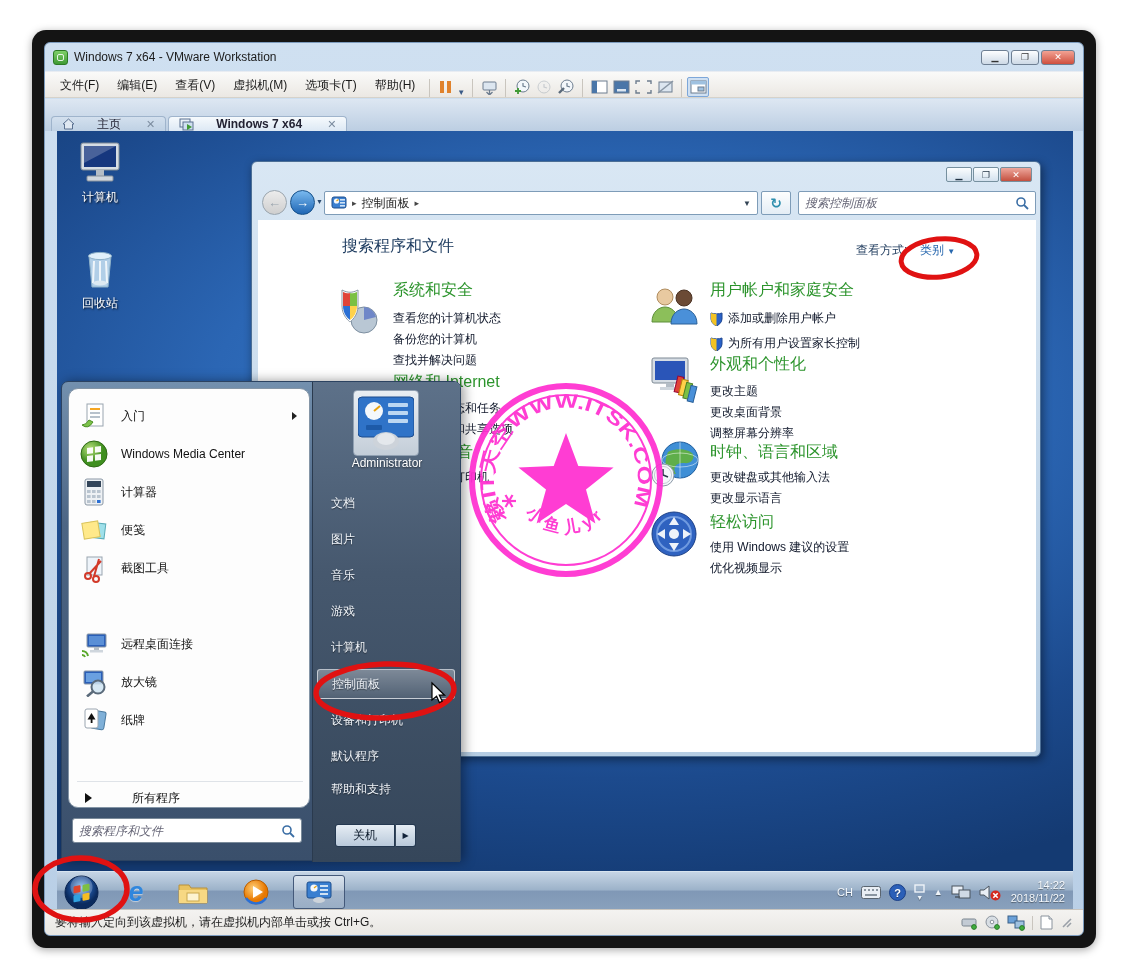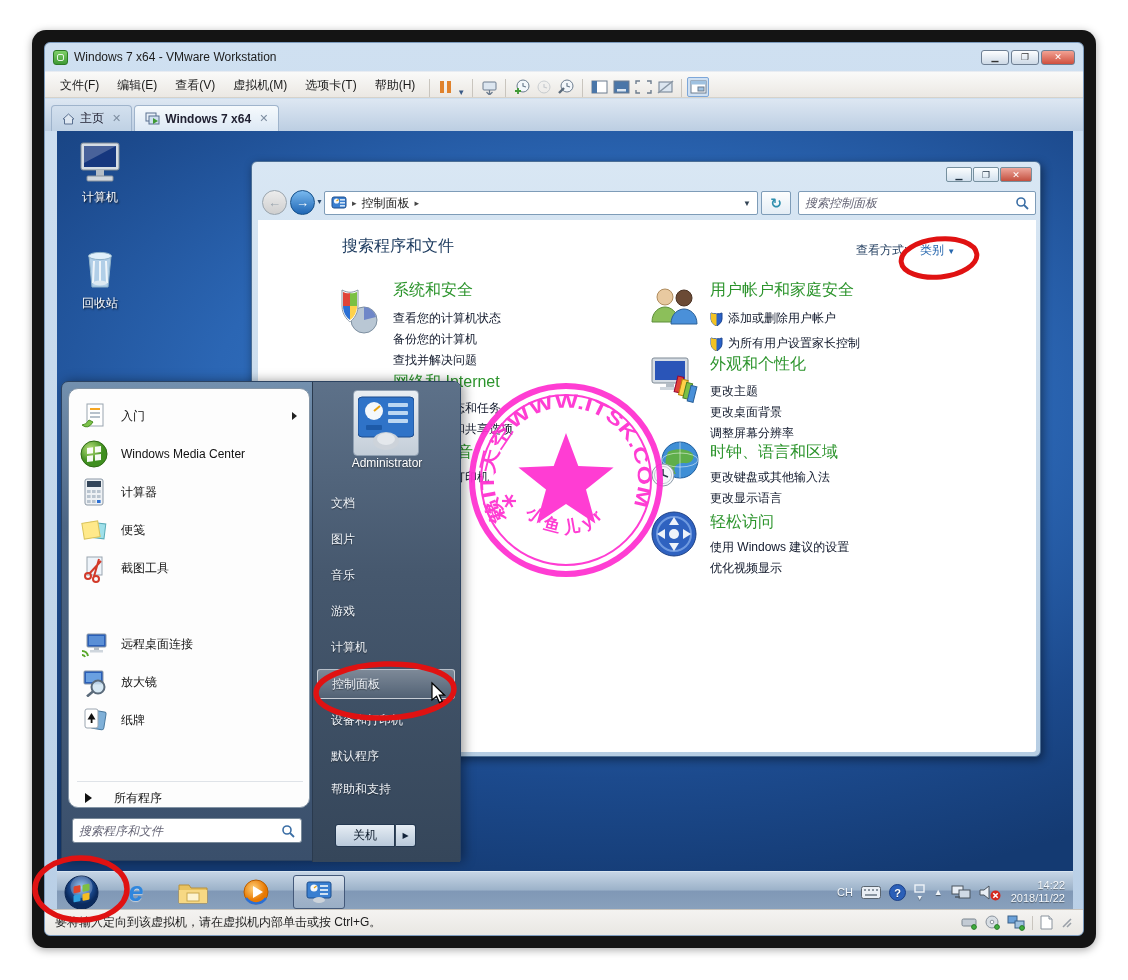--- a/index.html
+++ b/index.html
@@ -15,21 +15,21 @@
   .vmlogo{width:15px;height:15px;border-radius:3px;background:linear-gradient(#7fd06a,#3f9a34);border:1px solid #2c7a24;margin-right:6px;position:relative}
   .vmlogo:before{content:"";position:absolute;left:3px;top:3px;right:3px;bottom:3px;border:1px solid rgba(255,255,255,.85);border-radius:2px}
   .winbtns{margin-left:auto;display:flex;gap:2px}
   .wbtn{width:28px;height:15px;border:1px solid #6e7f93;border-radius:3px;background:linear-gradient(#fdfeff,#cdd9e6);display:flex;align-items:center;justify-content:center;font-size:9px;color:#333;line-height:1}
   .wbtn.close{background:linear-gradient(#f2a293,#cf4f3e);color:#fff;width:34px;font-weight:bold}
   .menubar{position:absolute;left:0;top:28px;width:100%;height:27px;background:linear-gradient(#fafaf9,#ebe8e3);border-top:1px solid #e8ecf2;border-bottom:1px solid #d6d2ca;display:flex;align-items:flex-end;padding:0 6px;font-size:12px;color:#1a1a1a}
   .mitem{padding:3px 9px;border-radius:2px}
   .tsep{width:1px;height:18px;background:#c9c5be;margin:0 5px}
   .tico{width:22px;height:20px;display:flex;align-items:center;justify-content:center}
   .tabbar{position:absolute;left:0;top:56px;width:100%;height:32px;background:linear-gradient(#dde7f2,#bccee2);display:flex;align-items:flex-end;padding:0 6px}
-  .tab{height:26px;display:flex;align-items:center;gap:5px;padding:0 10px;font-size:12px;color:#223;border:1px solid #9fb4cc;border-bottom:none;border-radius:4px 4px 0 0;background:linear-gradient(#d3e0ee,#bfd1e4);margin-right:2px}
+  .tab{height:15px;display:flex;align-items:center;gap:22px;padding:0 10px;font-size:12px;color:#223;border:1px solid #9fb4cc;border-bottom:none;border-radius:4px 4px 0 0;background:linear-gradient(#d3e0ee,#bfd1e4);margin-right:2px}
   .tab.active{background:linear-gradient(#f6fafd,#dce8f4);font-weight:bold}
   .tclose{color:#7d8da0;font-size:11px;margin-left:3px}
   #viewport{position:absolute;left:12px;top:88px;width:1016px;height:780px;overflow:hidden;
     background:radial-gradient(ellipse 900px 500px at 55% 35%, #3c82cf 0%, #2b66b4 45%, #1c4a8d 75%, #143a72 100%)}
   .statusbar{position:absolute;left:0;bottom:0;width:100%;height:26px;background:linear-gradient(#f4f3f1,#e9e7e3);border-top:1px solid #c9c5be;display:flex;align-items:center;font-size:12px;color:#1c1c1c;padding:0 10px;border-radius:0 0 5px 5px}
   .sbicons{margin-left:auto;display:flex;align-items:center;gap:6px}
   
   .dicon{position:absolute;width:74px;text-align:center;color:#fff;font-size:12px;text-shadow:1px 1px 2px rgba(0,0,0,.9)}
   
   #cpwin{position:absolute;left:194px;top:30px;width:790px;height:596px;border:1px solid #4c6f96;border-radius:6px;
@@ -450,21 +450,21 @@
                   <rect x="6" y="4" width="13" height="19" rx="2" fill="#fff" stroke="#9aa5b0"></rect>
                   <path d="M12.5 8 L8.5 14.5 L16.5 14.5 Z" fill="#111"></path>
                   <rect x="11.7" y="14" width="1.8" height="4" fill="#111"></rect>
                 </svg>
               </span>
           <span class="lbl">纸牌</span>
         </div>
         <div class="smsep"></div>
         <div class="allprog">
           <span style="margin-left:14px;width:0;height:0;border-left:7px solid #111;border-top:5px solid transparent;border-bottom:5px solid transparent"></span>
-          <span style="margin-left:22px">所有程序</span>
+          <span style="margin-left:40px">所有程序</span>
         </div>
       </div>
       <div class="smsearch">
         <input readonly="" placeholder="搜索程序和文件" style="">
         <svg width="14" height="14">
               <circle cx="6" cy="6" r="4" fill="none" stroke="#3b6ea5" stroke-width="1.6"></circle>
               <path d="M9 9 L13 13" stroke="#3b6ea5" stroke-width="1.8"></path>
             </svg>
       </div>
 

